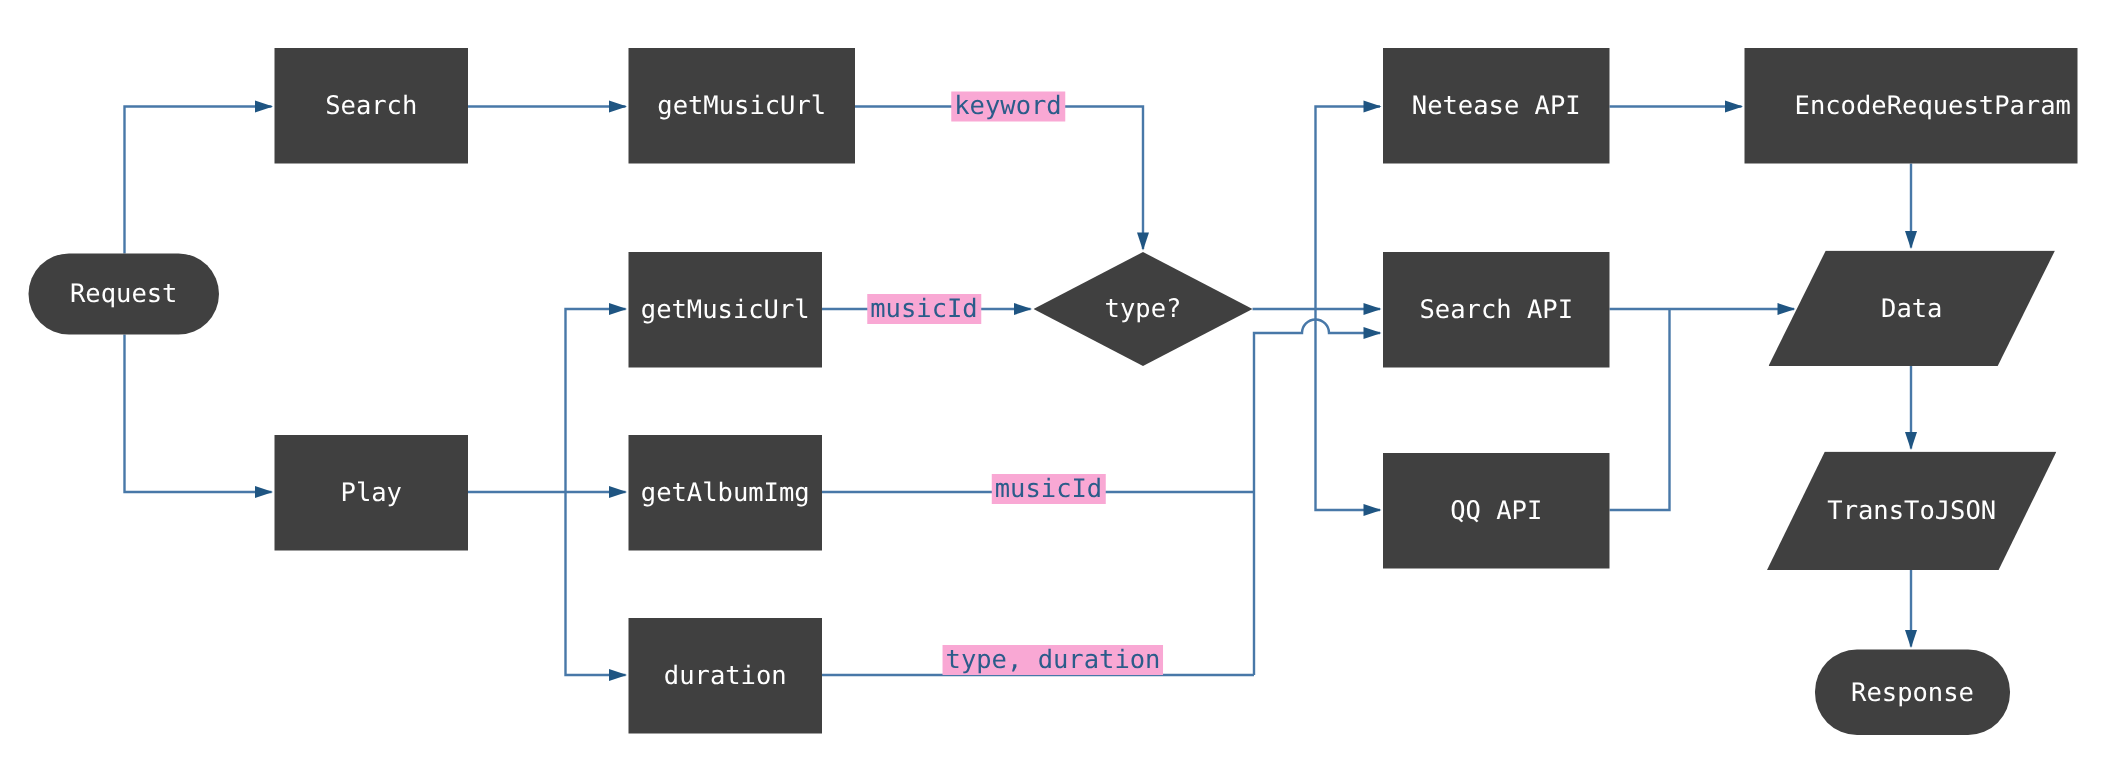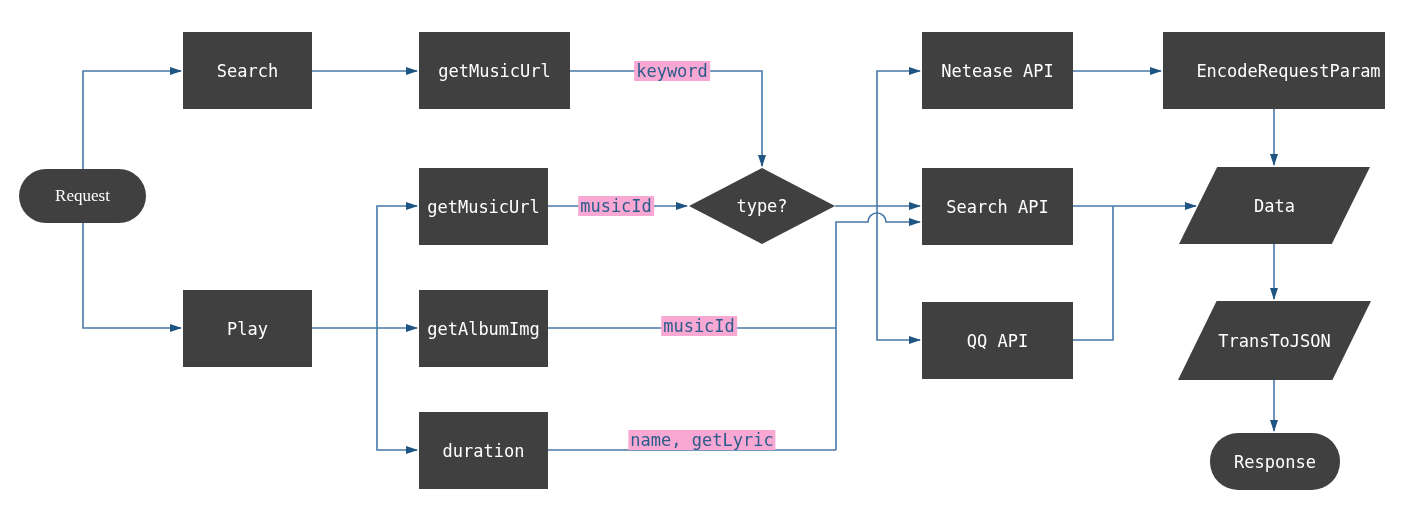--- a/index.html
+++ b/index.html
@@ -16,21 +16,21 @@
   }
   .stadium{border-radius:28px;}
   .diamond{clip-path:polygon(50% 0,100% 50%,50% 100%,0 50%);}
   .pgram{clip-path:polygon(20% 0,100% 0,80% 100%,0 100%);}
   .edge-label{
     position:absolute;transform:translate(-50%,-50%);
     background:#f9a8d4;color:#2B5C8A;font-size:17px;line-height:20px;
     padding:0 2px;white-space:nowrap;
   }
   
-  .n-request{left:19px;top:169px;width:127px;height:54px;font-family:Liberation Serif, serif;}
+  .n-request{left:19px;top:169px;width:127px;height:54px;}
   .n-search{left:183px;top:32px;width:129px;height:77px;}
   .n-getmusiclist{left:419px;top:32px;width:151px;height:77px;}
   .n-getmusicurl{left:419px;top:168px;width:129px;height:77px;}
   .n-play{left:183px;top:290px;width:129px;height:77px;}
   .n-getalbumimg{left:419px;top:290px;width:129px;height:77px;}
   .n-getlyric{left:419px;top:412px;width:129px;height:77px;}
   .n-type{left:689px;top:168px;width:146px;height:76px;}
   .n-netease{left:922px;top:32px;width:151px;height:77px;}
   .n-kugou{left:922px;top:168px;width:151px;height:77px;}
   .n-qq{left:922px;top:302px;width:151px;height:77px;}
@@ -89,15 +89,15 @@
   <div class="node n-kugou">Search API</div>
   <div class="node n-qq">QQ API</div>
   <div class="node n-encode">EncodeRequestParam</div>
   <div class="node pgram n-data">Data</div>
   <div class="node pgram n-trans">TransToJSON</div>
   <div class="node stadium n-response">Response</div>
 
   <div class="edge-label l-keyword">keyword</div>
   <div class="edge-label l-musicid-1">musicId</div>
   <div class="edge-label l-musicid-2">musicId</div>
-  <div class="edge-label l-nameduration">name, getLyric</div>
+  <div class="edge-label l-nameduration">type, duration</div>
 
 </div>
 
 </body></html>

